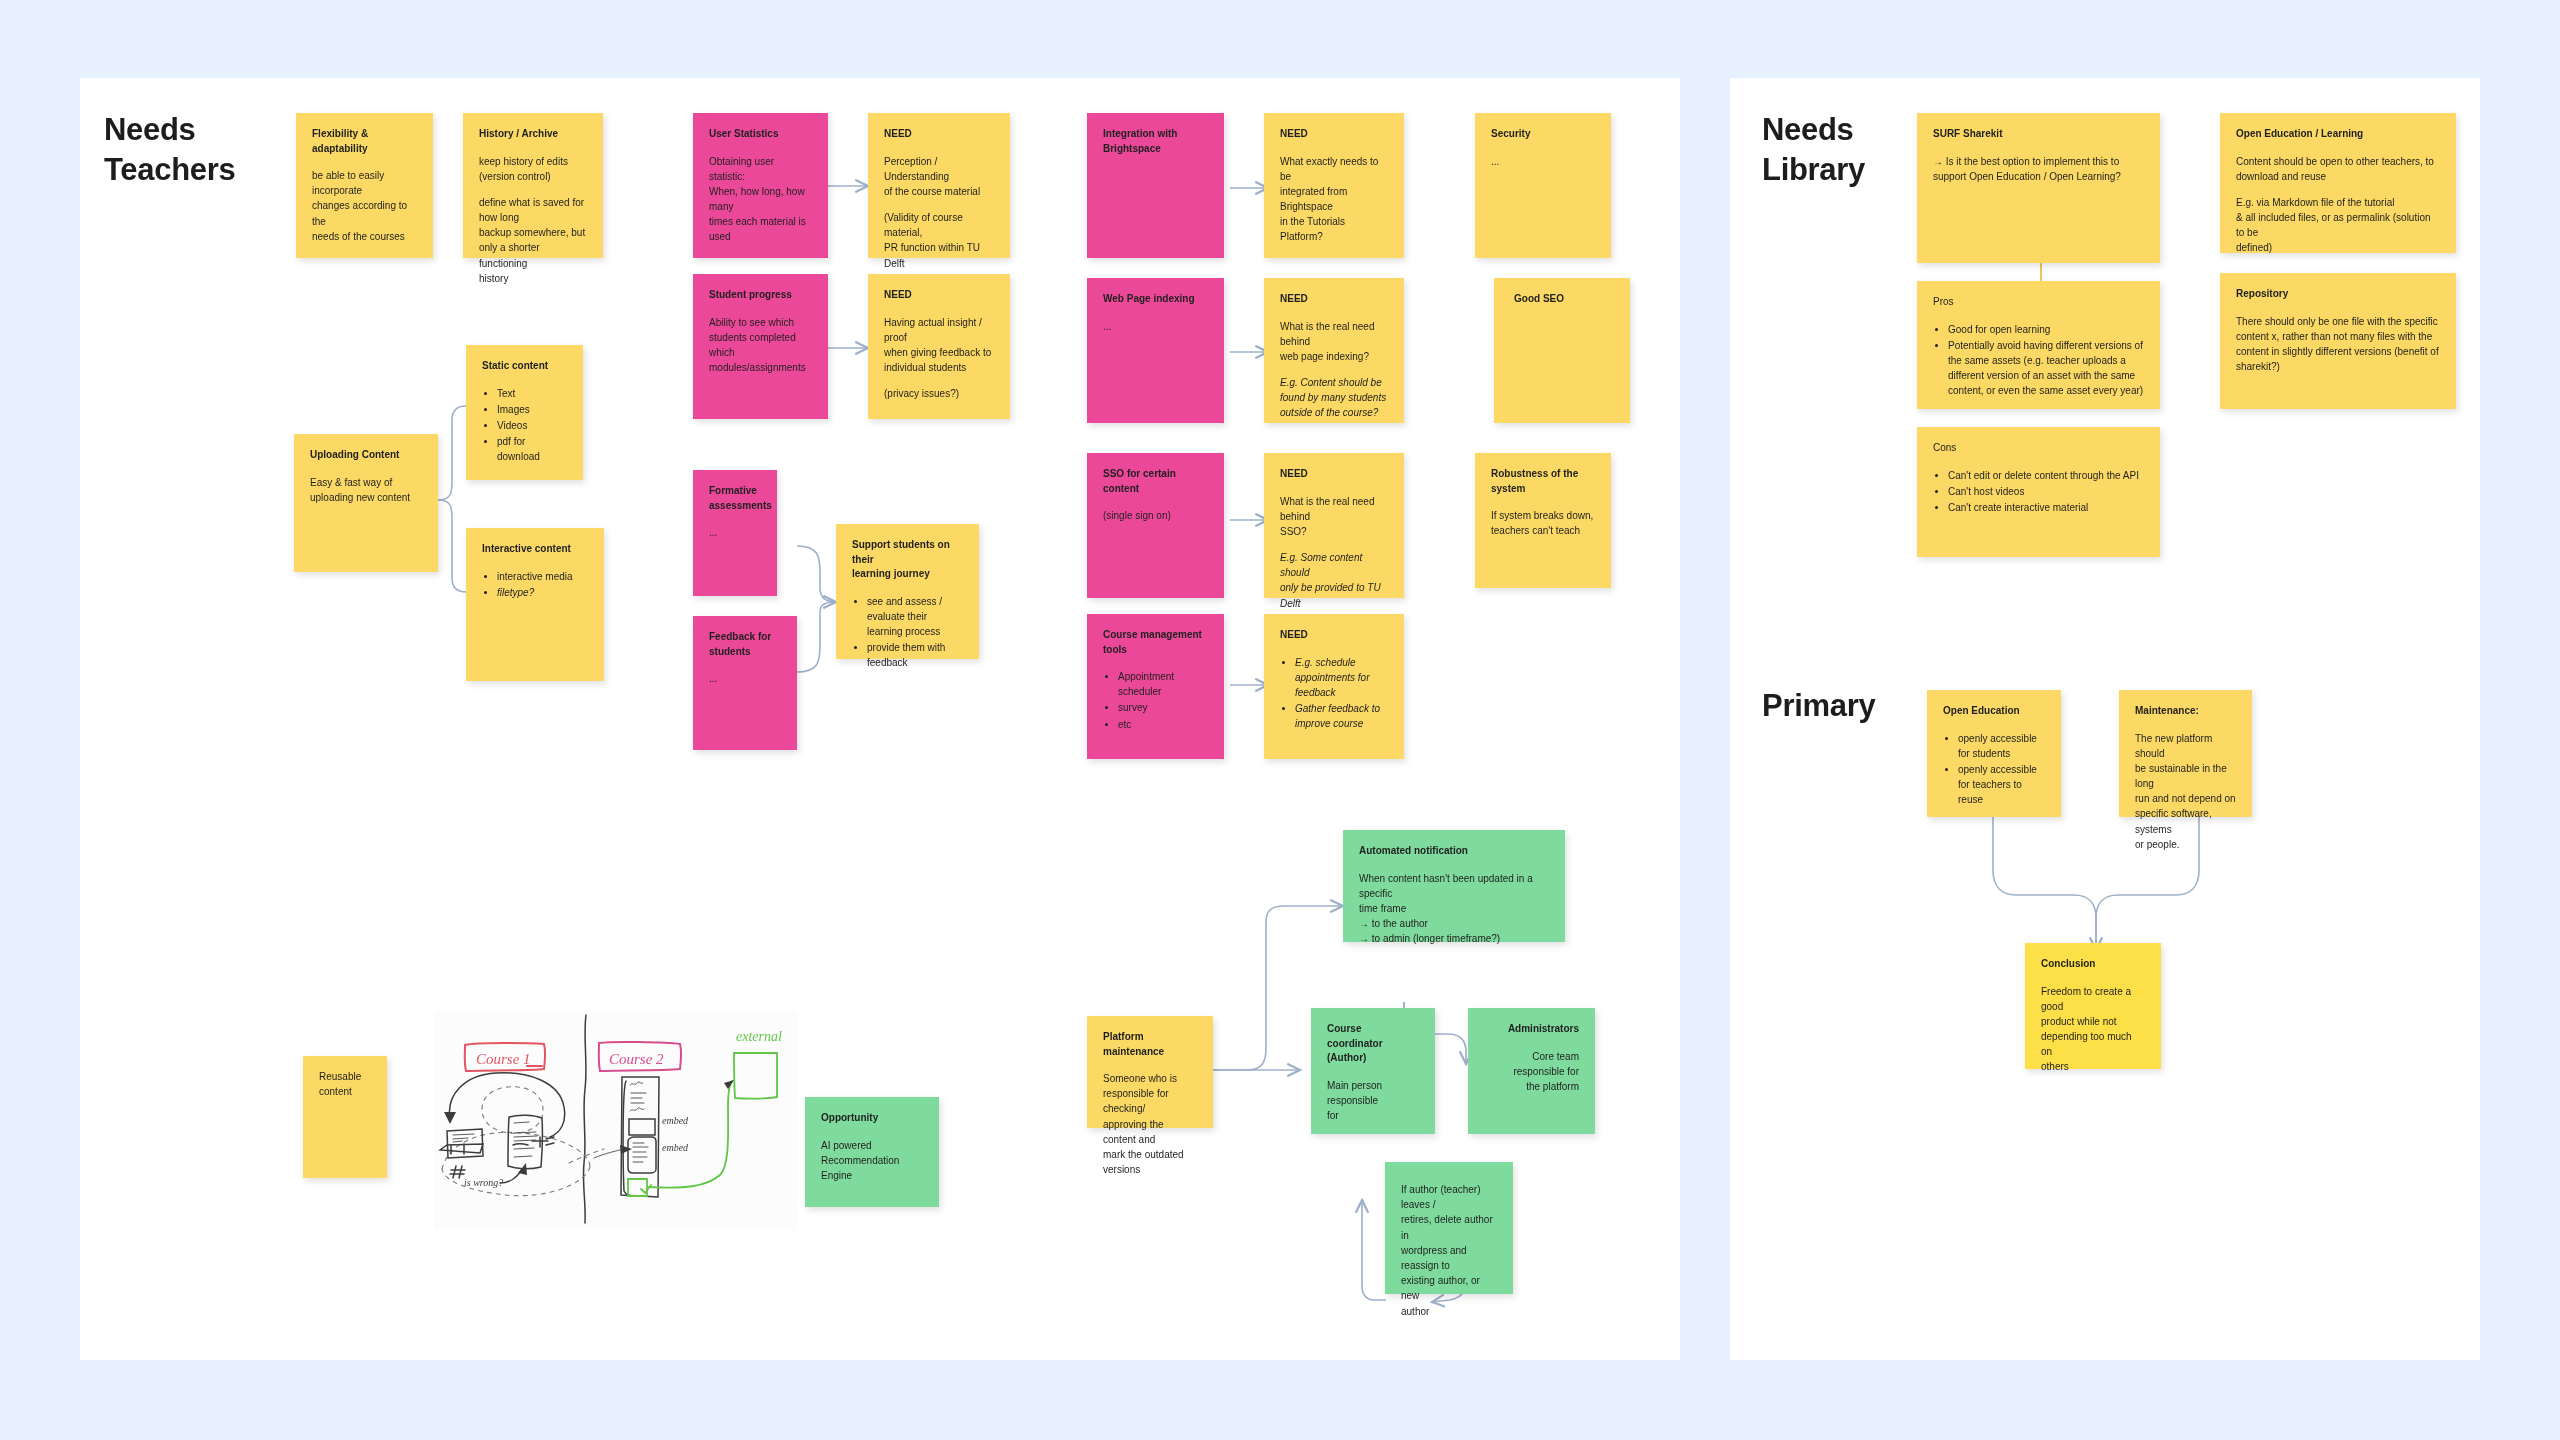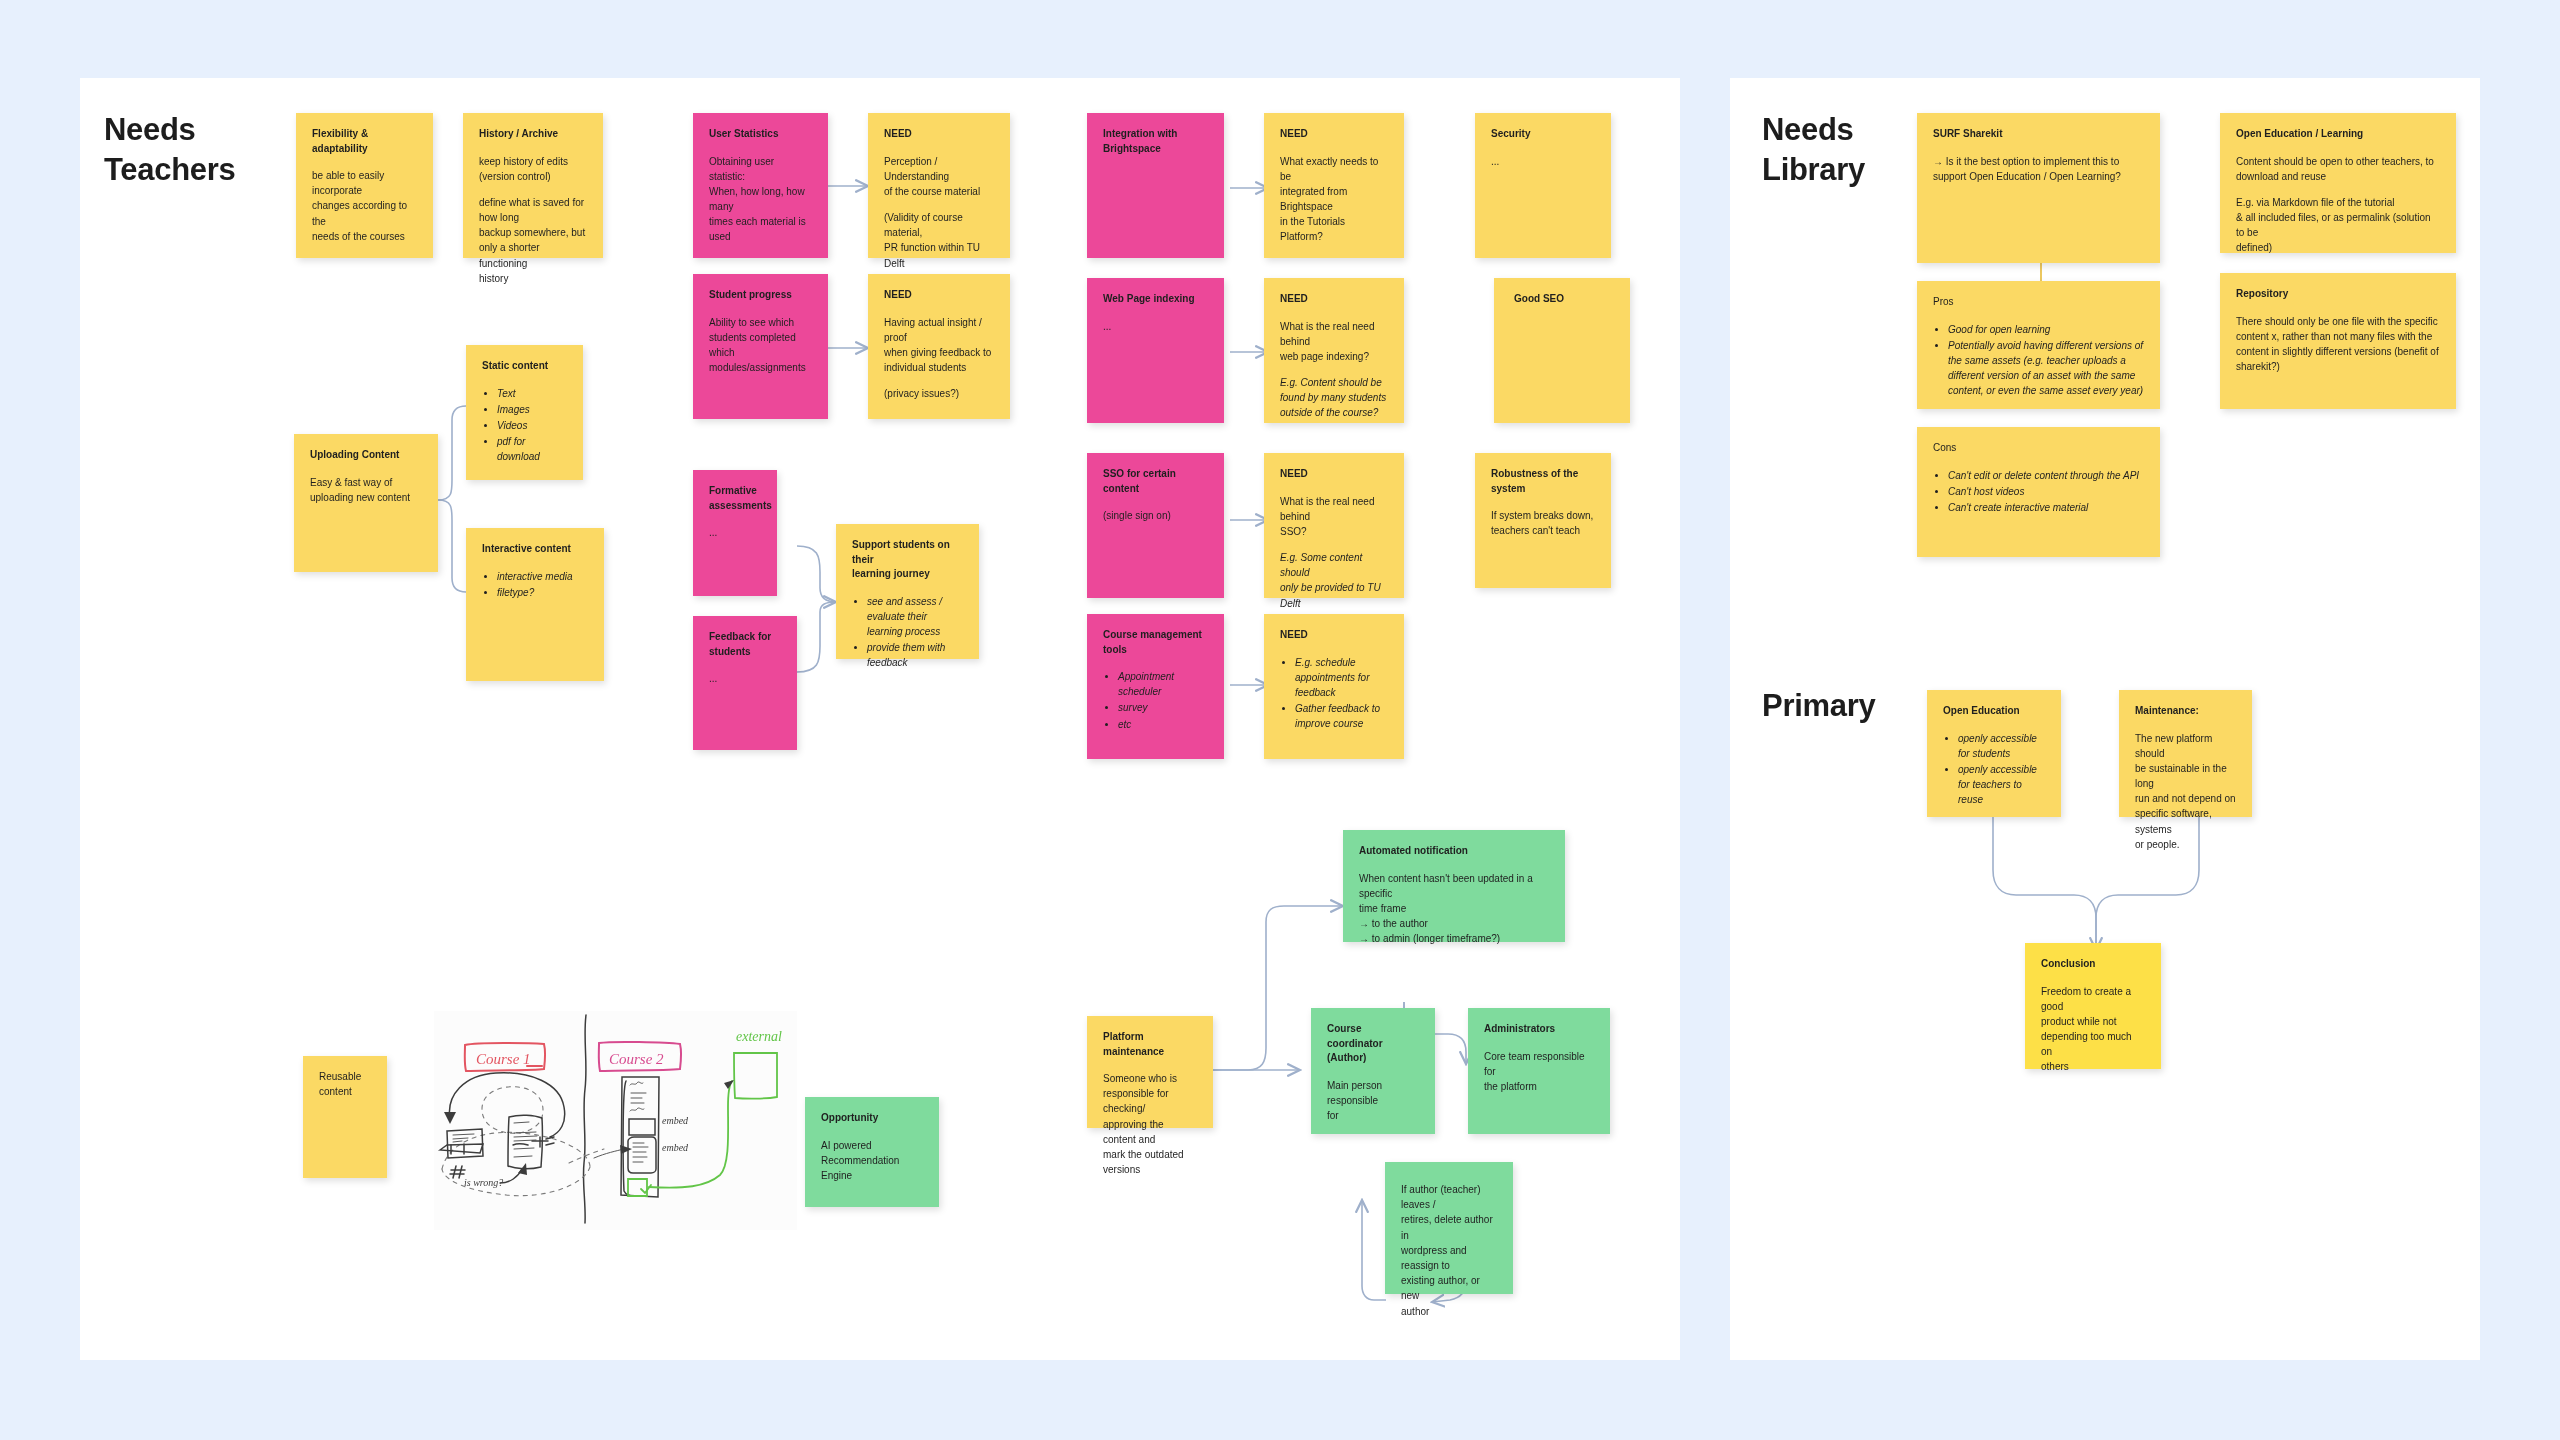--- a/index.html
+++ b/index.html
@@ -49,21 +49,21 @@
   .note .b{
     display:block;
     white-space:pre-line;
   }
   .note .b + .b{margin-top:11px;}
   .note ul{
     margin:0;
     padding-left:15px;
     list-style:disc;
   }
-  .note li{margin:0 0 1px 0;font-style:italic;}
+  .note li{margin:0 0 1px 0;}
   .it{font-style:italic;}
 
   svg.lines{position:absolute;left:0;top:0;width:2560px;height:1440px;pointer-events:none;}
   .ln{fill:none;stroke:#9fb0cb;stroke-width:1.6;}
   .lnY{fill:none;stroke:#e8ba38;stroke-width:1.6;}
 
   
   #sketch{
     position:absolute;
     left:434px;top:1011px;width:363px;height:219px;
@@ -393,21 +393,21 @@
 → to admin (longer timeframe?)</span>
 </div>
 
 <div class="note green" style="left:1311px;top:1008px;width:124px;height:126px;">
   <span class="t">Course coordinator
 (Author)</span>
   <span class="b">Main person responsible
 for</span>
 </div>
 
-<div class="note green" style="left:1468px;top:1008px;width:142px;height:126px;">
+<div class="note green" style="left:1468px;top:1008px;width:127px;height:126px;text-align:right;">
   <span class="t">Administrators</span>
   <span class="b">Core team responsible for
 the platform</span>
 </div>
 
 <div class="note green" style="left:1385px;top:1162px;width:128px;height:132px;padding-top:20px;">
   <span class="b">If author (teacher) leaves /
 retires, delete author in
 wordpress and reassign to
 existing author, or new

